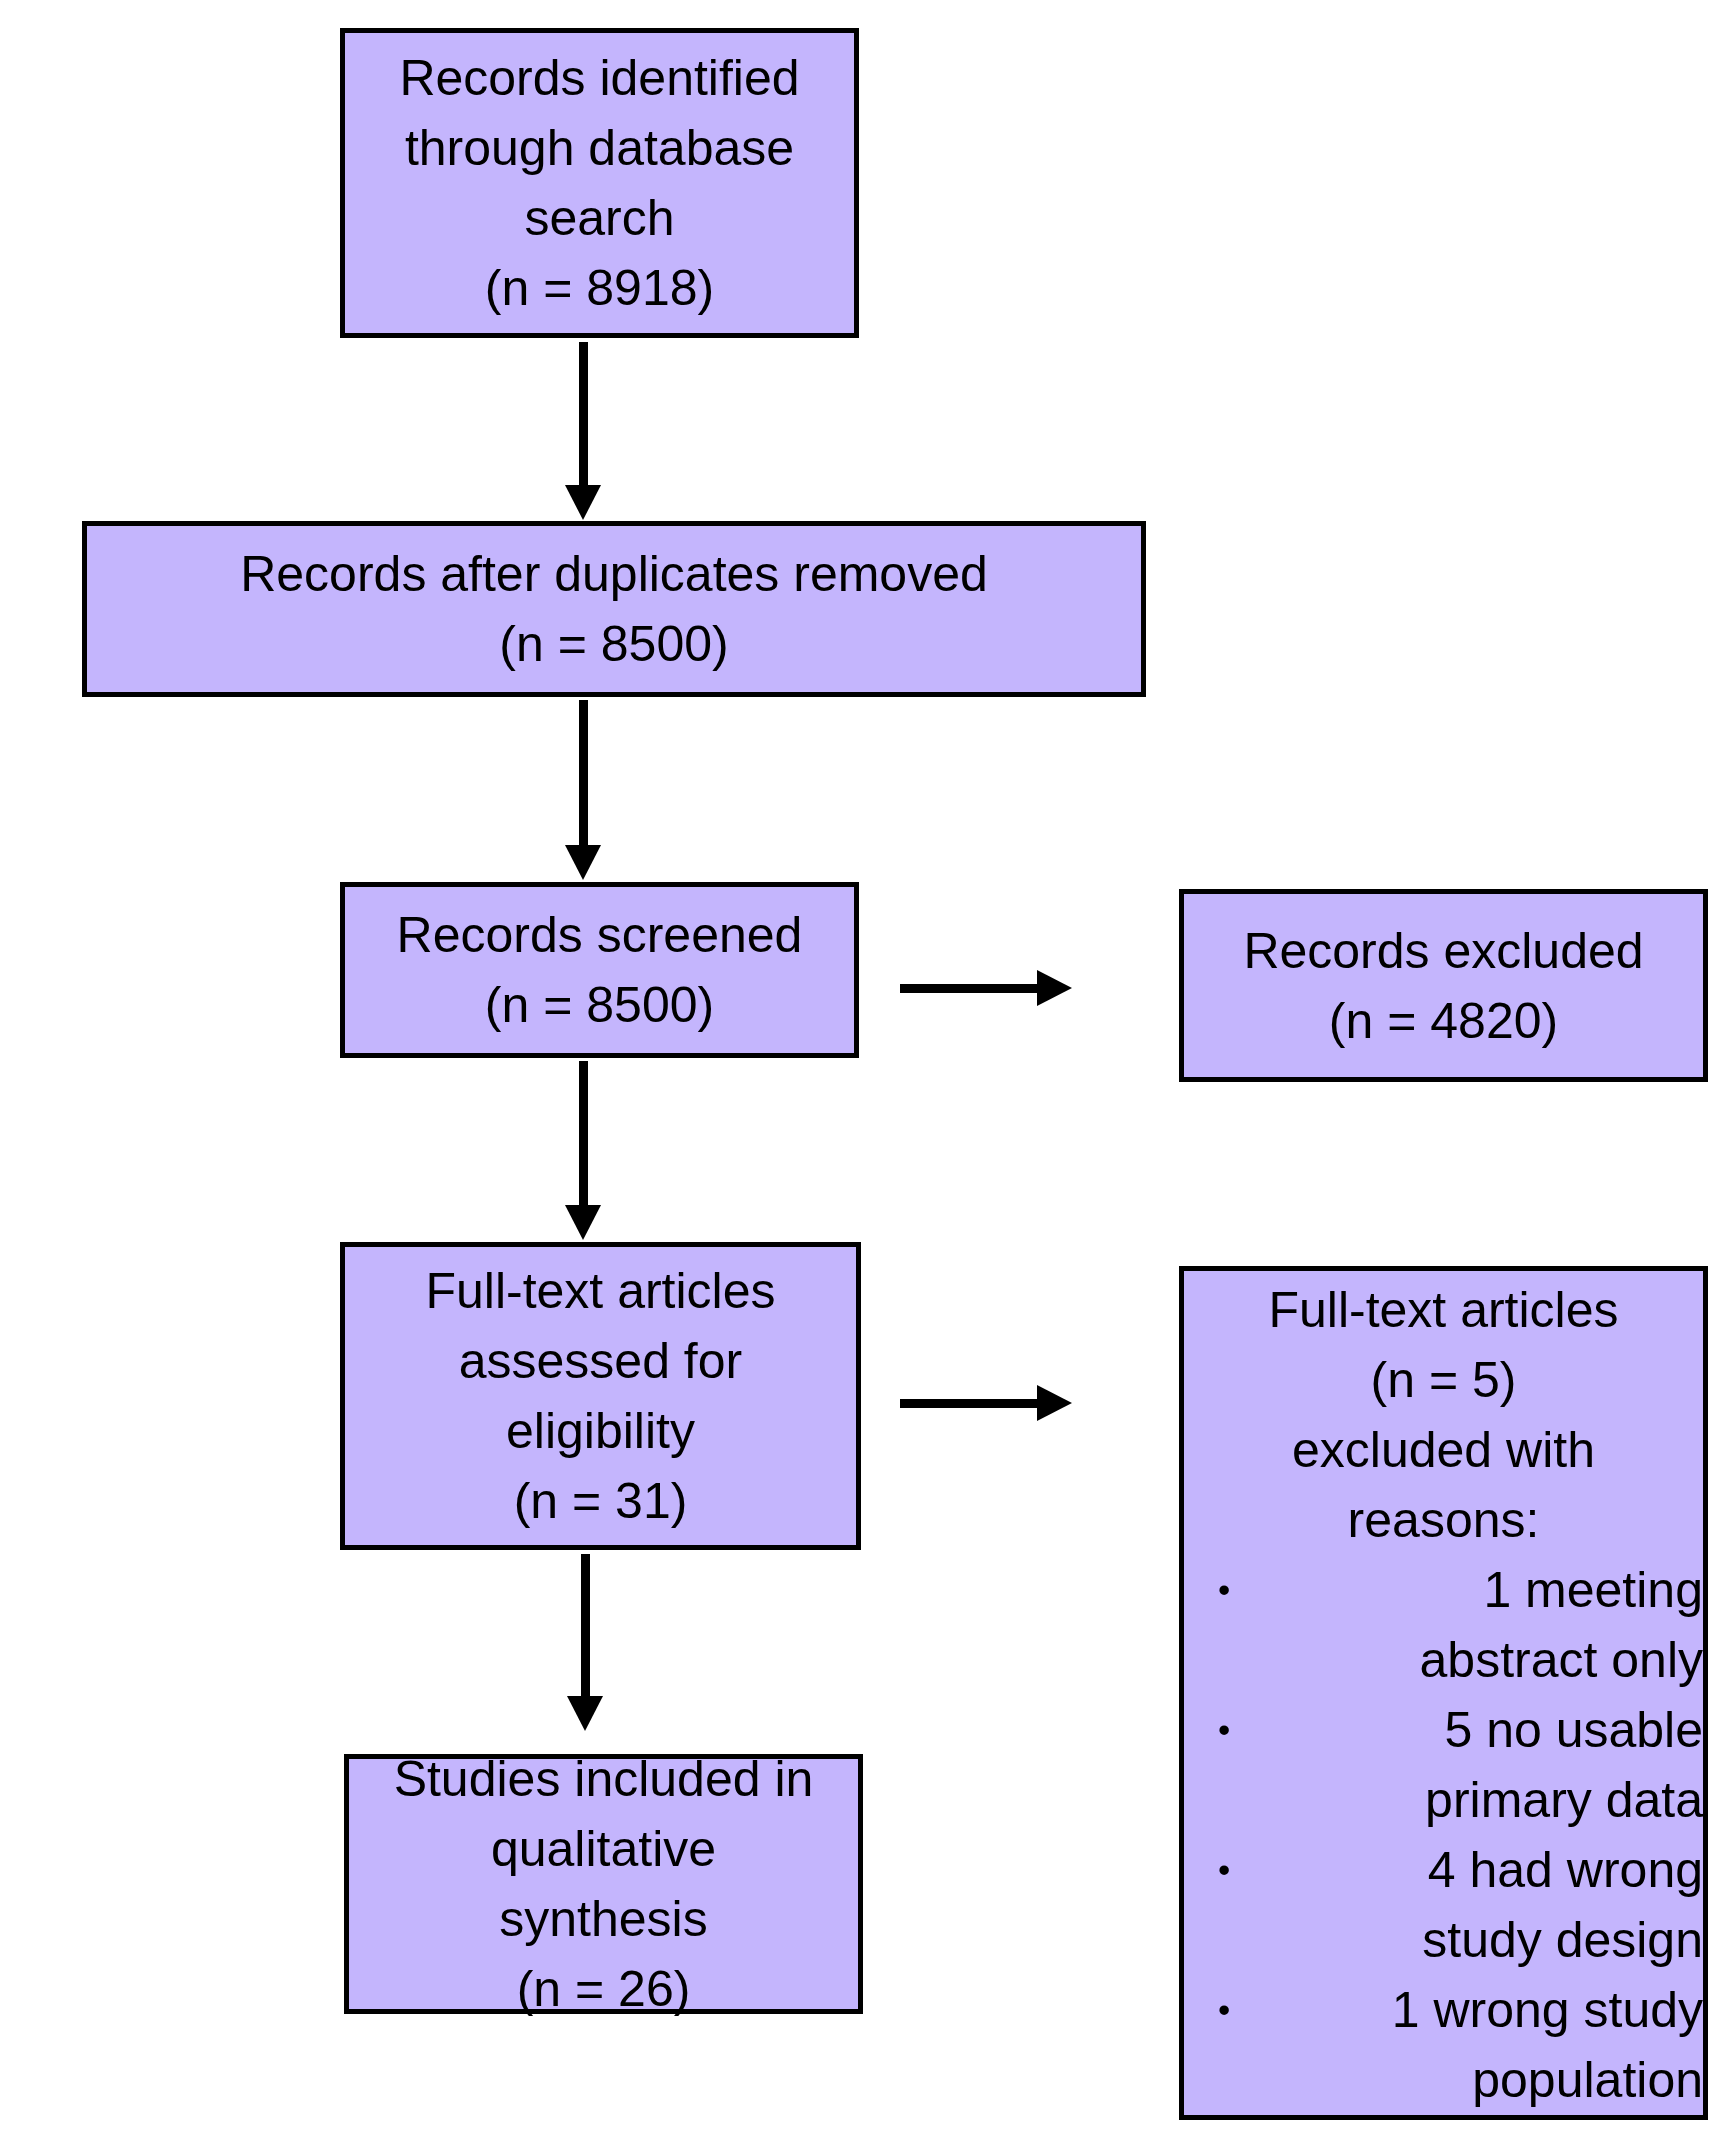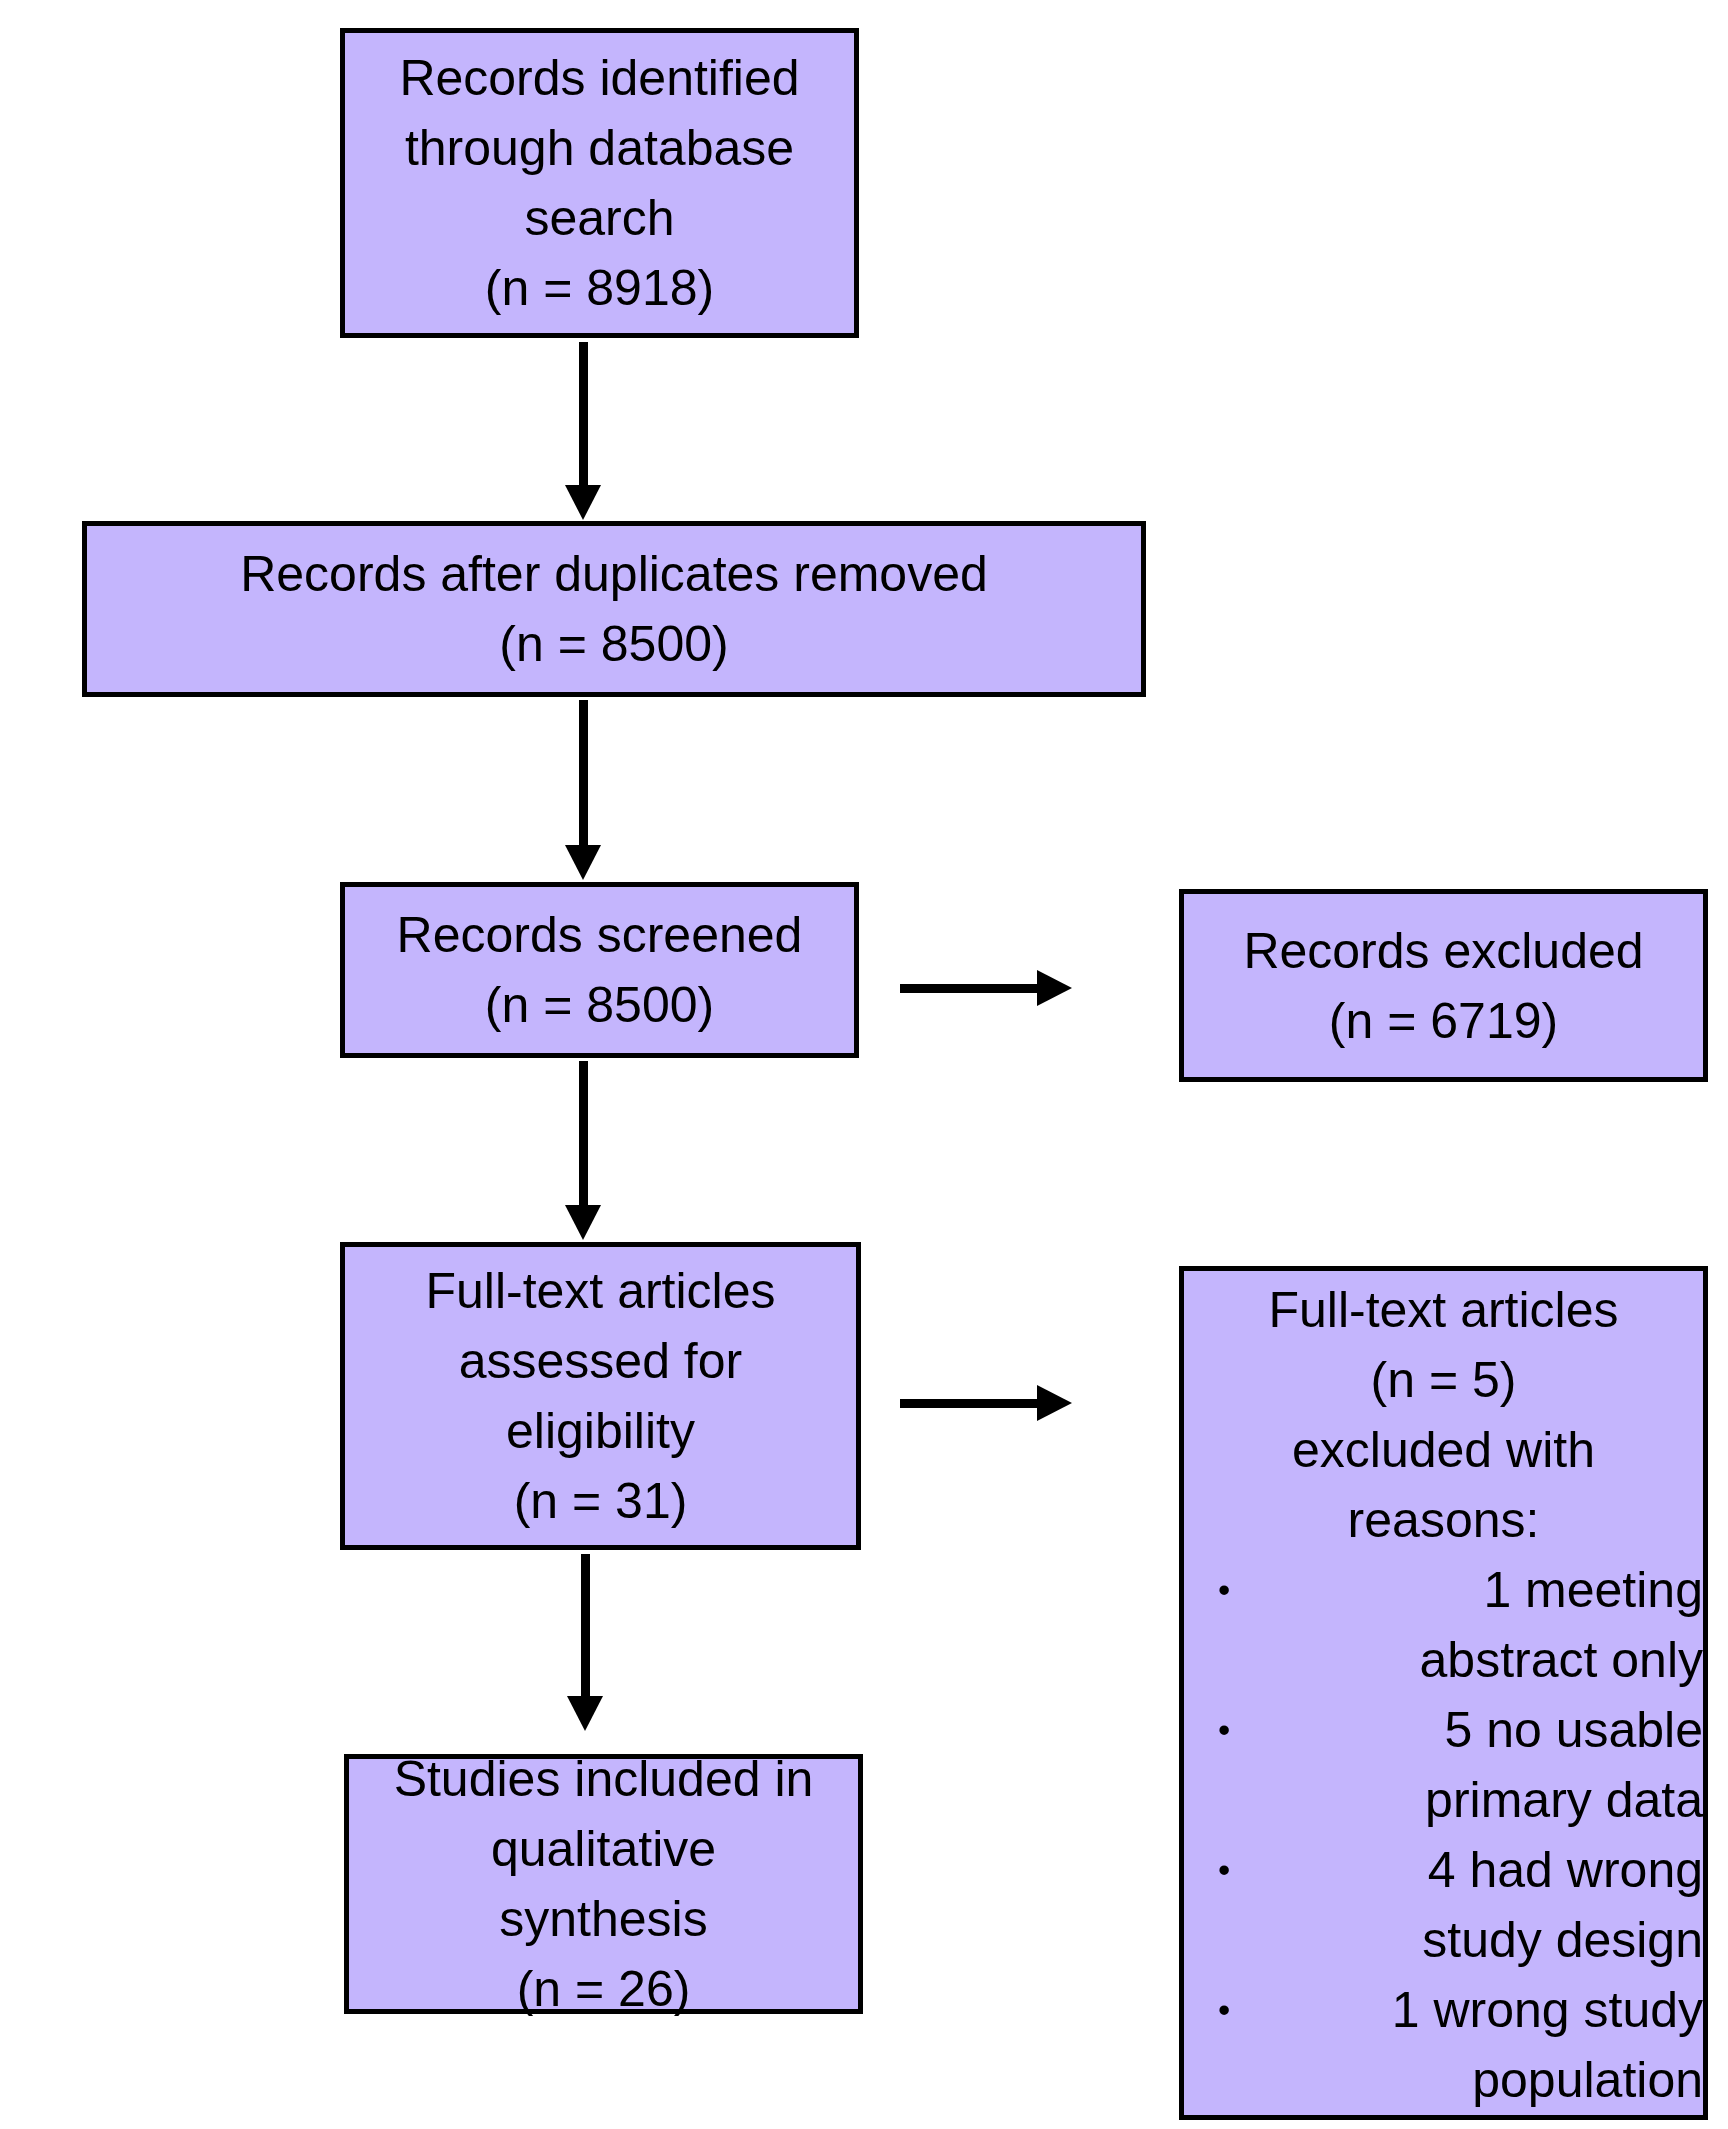--- a/index.html
+++ b/index.html
@@ -159,21 +159,21 @@
 (n = 8500)</div>
   </div>
 
   <div class="arrow-h ha1">
     <div class="shaft"></div>
     <div class="head"></div>
   </div>
 
   <div class="box b-excluded">
     <div class="box-text">Records excluded
-(n = 6719)</div>
+(n = 4820)</div>
   </div>
 
   <div class="arrow-v a3">
     <div class="shaft"></div>
     <div class="head"></div>
   </div>
 
   <div class="box b-fulltext">
     <div class="box-text">Full-text articles
 assessed for

